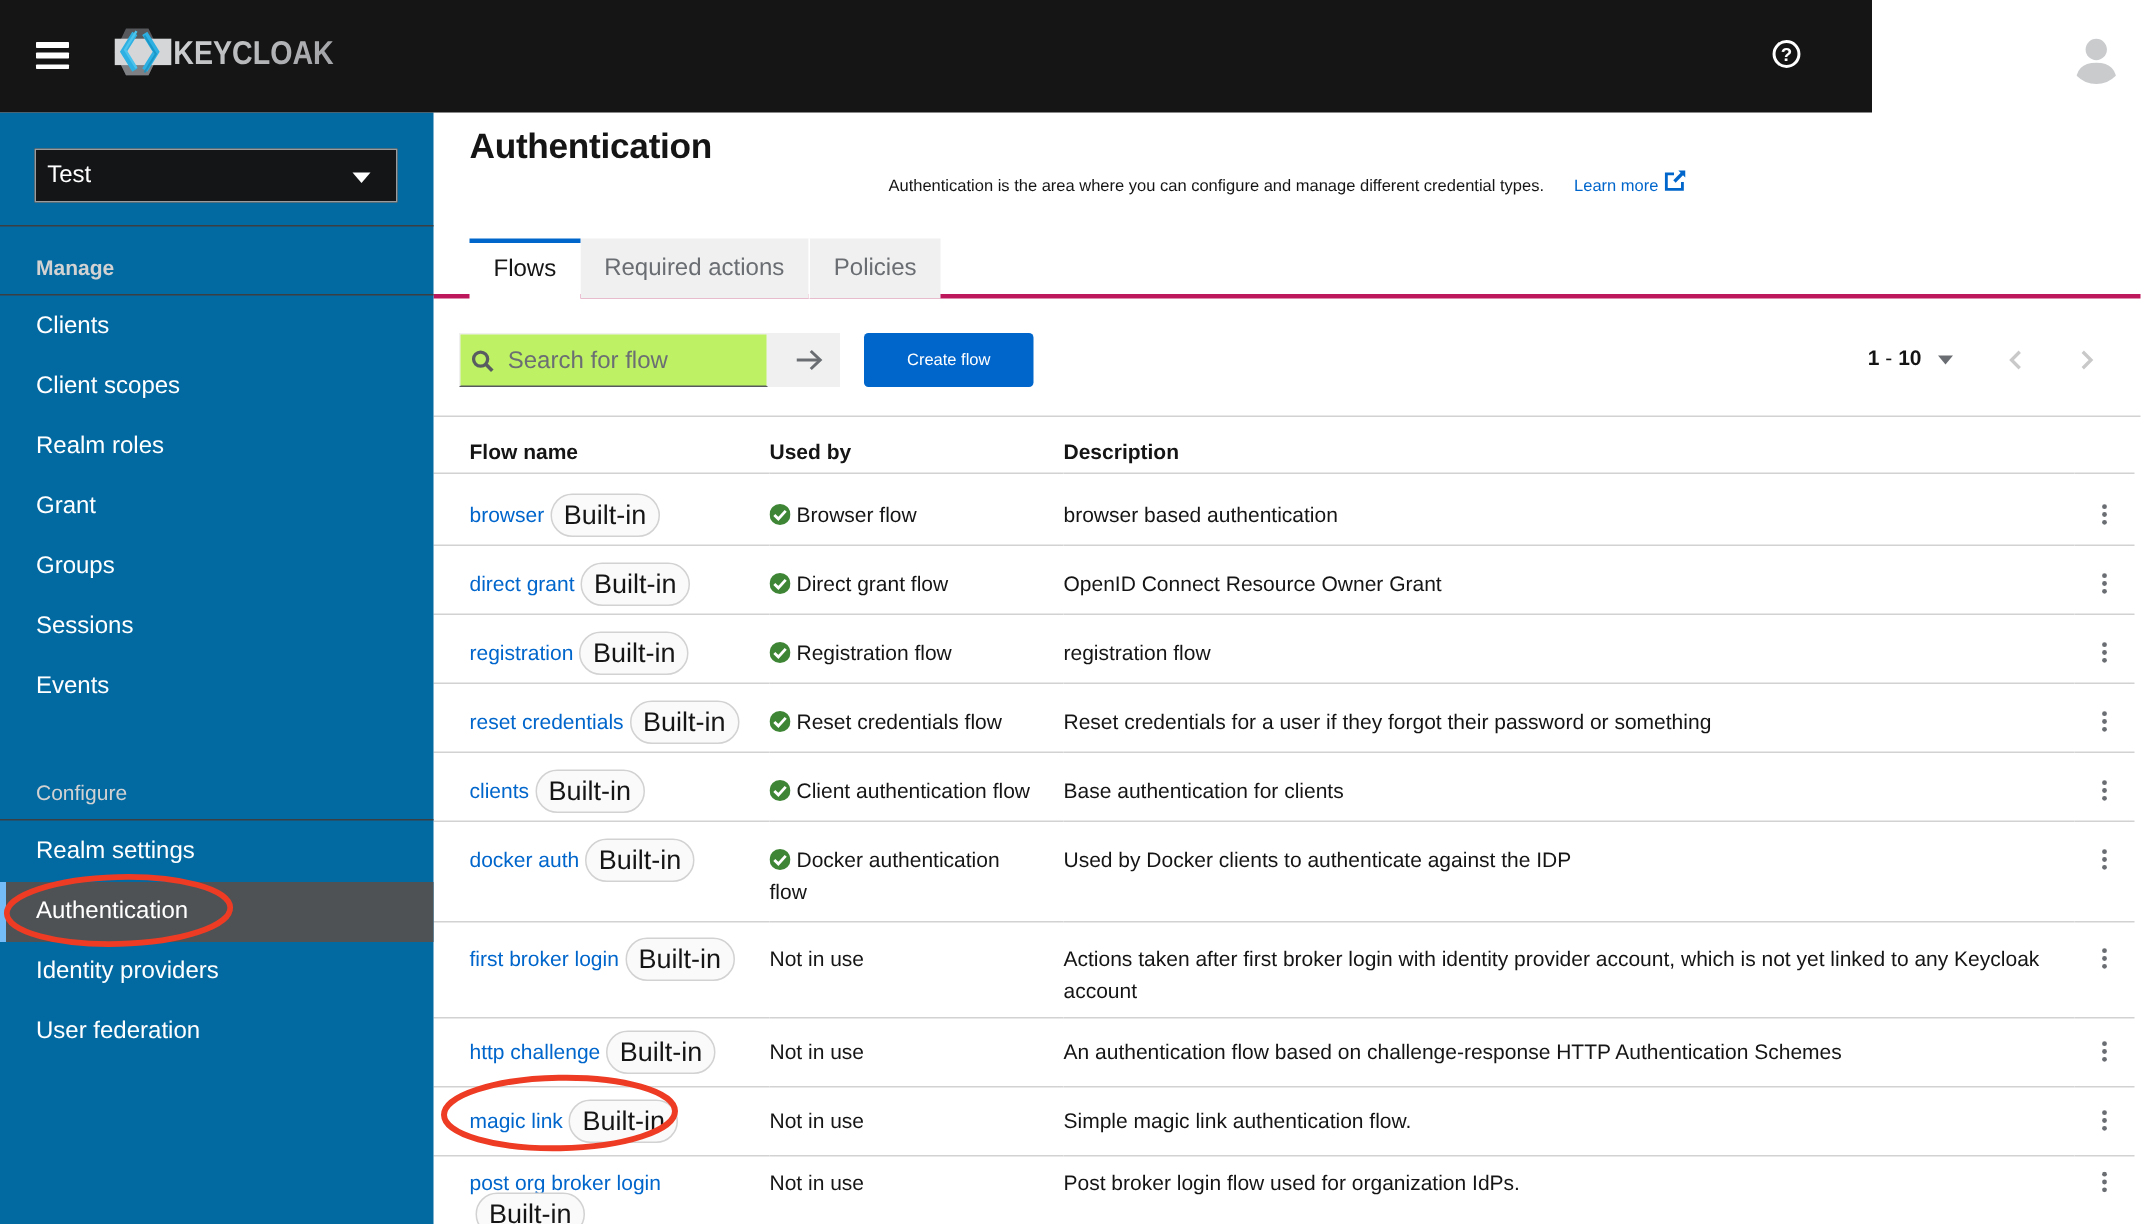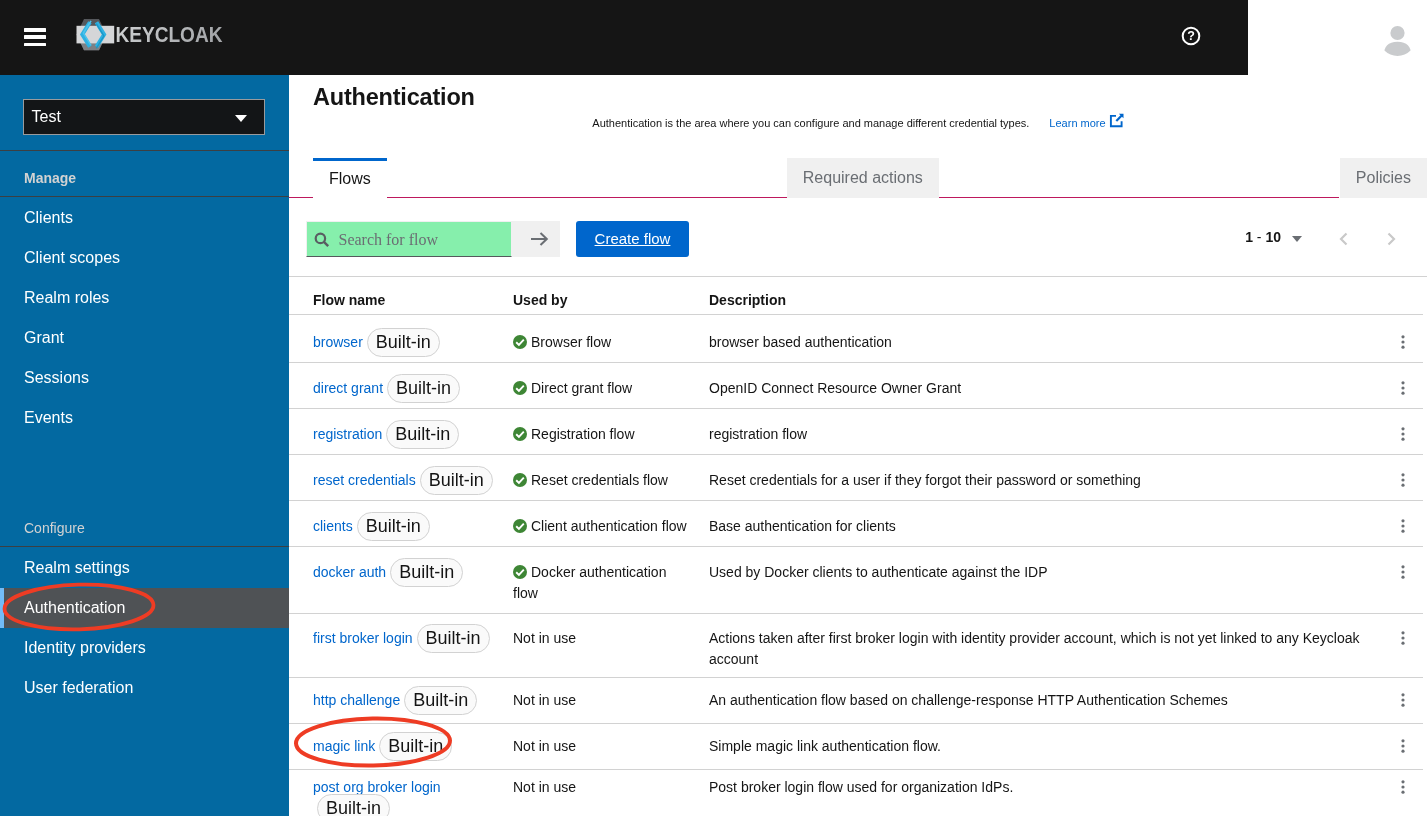--- a/index.html
+++ b/index.html
@@ -28,33 +28,33 @@
 .nav li { height:40px; line-height:40px; padding-left:24px; color:#fff; font-size:16px; position:relative; }
 .nav li.cur { background:#4f5255; }
 .nav li.cur::before { content:""; position:absolute; left:0; top:0; width:3.5px; height:40px; background:#73bcf7; }
 
 .main { position:absolute; left:289px; top:75px; width:1138px; height:741px; background:#fff; }
 .pagehead { padding:8px 24px 0 24px; }
 h1.title { font-size:23.5px; letter-spacing:-0.2px; font-weight:bold; color:#151515; line-height:29px; }
 .desc { margin-top:1px; font-size:11px; color:#151515; line-height:21px;text-align:center; }
 .desc a { color:#0066cc; text-decoration:none; margin-left:20px; }
 
-.tabs { display:flex; margin-top:24px; height:40px; border-bottom:1px solid #be185d; padding-left:24px;justify-content:space-between; }
+.tabs { display:flex; margin-top:24px; height:40px; border-bottom:3px solid #be185d; padding-left:24px; }
 .tab { height:40px; padding:0 16px; font-size:16px; line-height:40px; background:#f0f0f0; color:#6a6e73; }
 .tab.active { background:#fff; border-top:3px solid #0066cc; line-height:36px; color:#151515; height:41px; margin-bottom:-1px; position:relative; }
 .tab.t3 { border-left:1px solid #fff; }
 
 .toolbar { position:relative; margin:23px 0 0 24px; height:36px; }
 .searchwrap { position:absolute; left:-7.5px; top:0; display:flex; }
-.searchbox { width:206.5px; height:36px; border:1px solid #f0f0f0; border-bottom:1.5px solid #55585c; background:#86efac; position:relative;font-family:Liberation Serif, serif; }
+.searchbox { width:206.5px; height:36px; border:1px solid #f0f0f0; border-bottom:1.5px solid #55585c; background:#bef264; position:relative; }
 .searchbox .ph { position:absolute; left:32px; top:8px; font-size:16px; color:#6b6e73; line-height:20px; }
 .searchbox svg { position:absolute; left:7px; top:10px; }
 .searchbtn { width:48px; height:36px; background:#f0f0f0; position:relative; }
 .createbtn { position:absolute; left:263px; top:0; width:113px; height:36px; background:#0066cc; border-radius:3px;
-  color:#fff; font-size:15px; text-align:center; line-height:36px;text-decoration:underline; }
+  color:#fff; font-size:11px; text-align:center; line-height:36px; }
 .pagin { position:absolute; right:24px; top:0; height:36px; }
 .pagin .range { position:absolute; right:122px; top:8px; font-size:14px; color:#151515; white-space:nowrap; }
 .pagin .pcaret { position:absolute; right:101px; top:15px; width:0; height:0;
   border-left:5px solid transparent; border-right:5px solid transparent; border-top:6px solid #6a6e73; }
 .chev { position:absolute; top:7px; }
 
 .tdiv { margin-top:19px; width:1138px; height:1px; background:#d2d2d2; }
 table { border-collapse:collapse; width:1134px; table-layout:fixed; }
 th { text-align:left; font-size:14px; color:#151515; padding:13px 16px 3px 0; line-height:21px; }
 td { font-size:14px; color:#151515; padding:var(--pt,15px) 16px var(--pb,9px) 0; line-height:21px; vertical-align:top; border-top:1px solid #d2d2d2; }
@@ -114,20 +114,21 @@
 <div class="sidebar">
   <div class="realmsel">Test<span class="caret"></span></div>
   <div class="sdiv" style="top:75px;"></div>
   <div class="navsec" style="top:95px;font-weight:bold;">Manage</div>
   <div class="sdiv" style="top:121px;"></div>
   <ul class="nav" style="top:122.5px;">
     <li>Clients</li>
       <li>Client scopes</li>
       <li>Realm roles</li>
       <li>Grant</li>
+      <li>Groups</li>
       <li>Sessions</li>
       <li>Events</li>
   </ul>
   <div class="navsec" style="top:445px;">Configure</div>
   <div class="sdiv" style="top:471px;"></div>
   <ul class="nav" style="top:472.5px;">
     <li>Realm settings</li>
       <li class="cur">Authentication</li>
       <li>Identity providers</li>
       <li>User federation</li>

